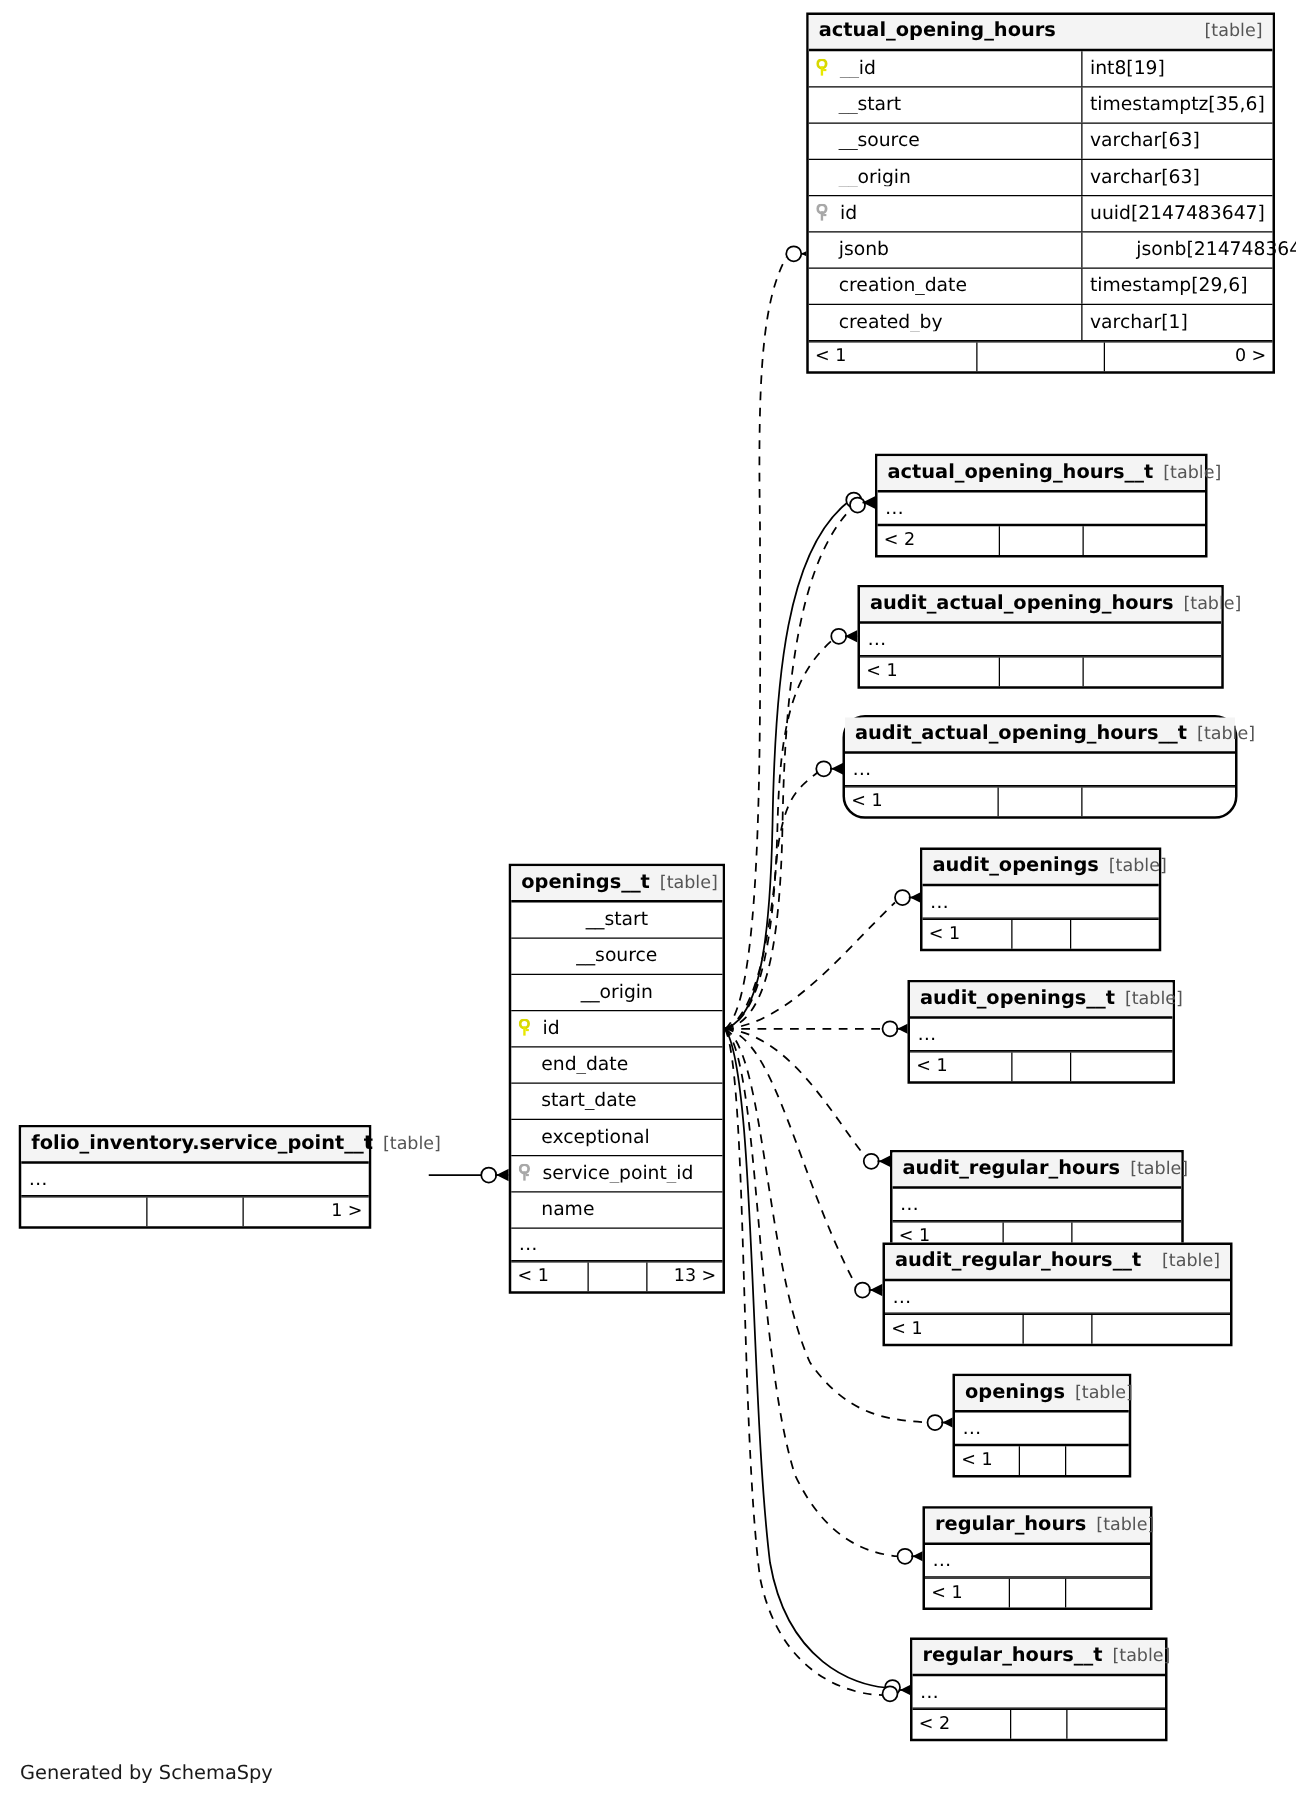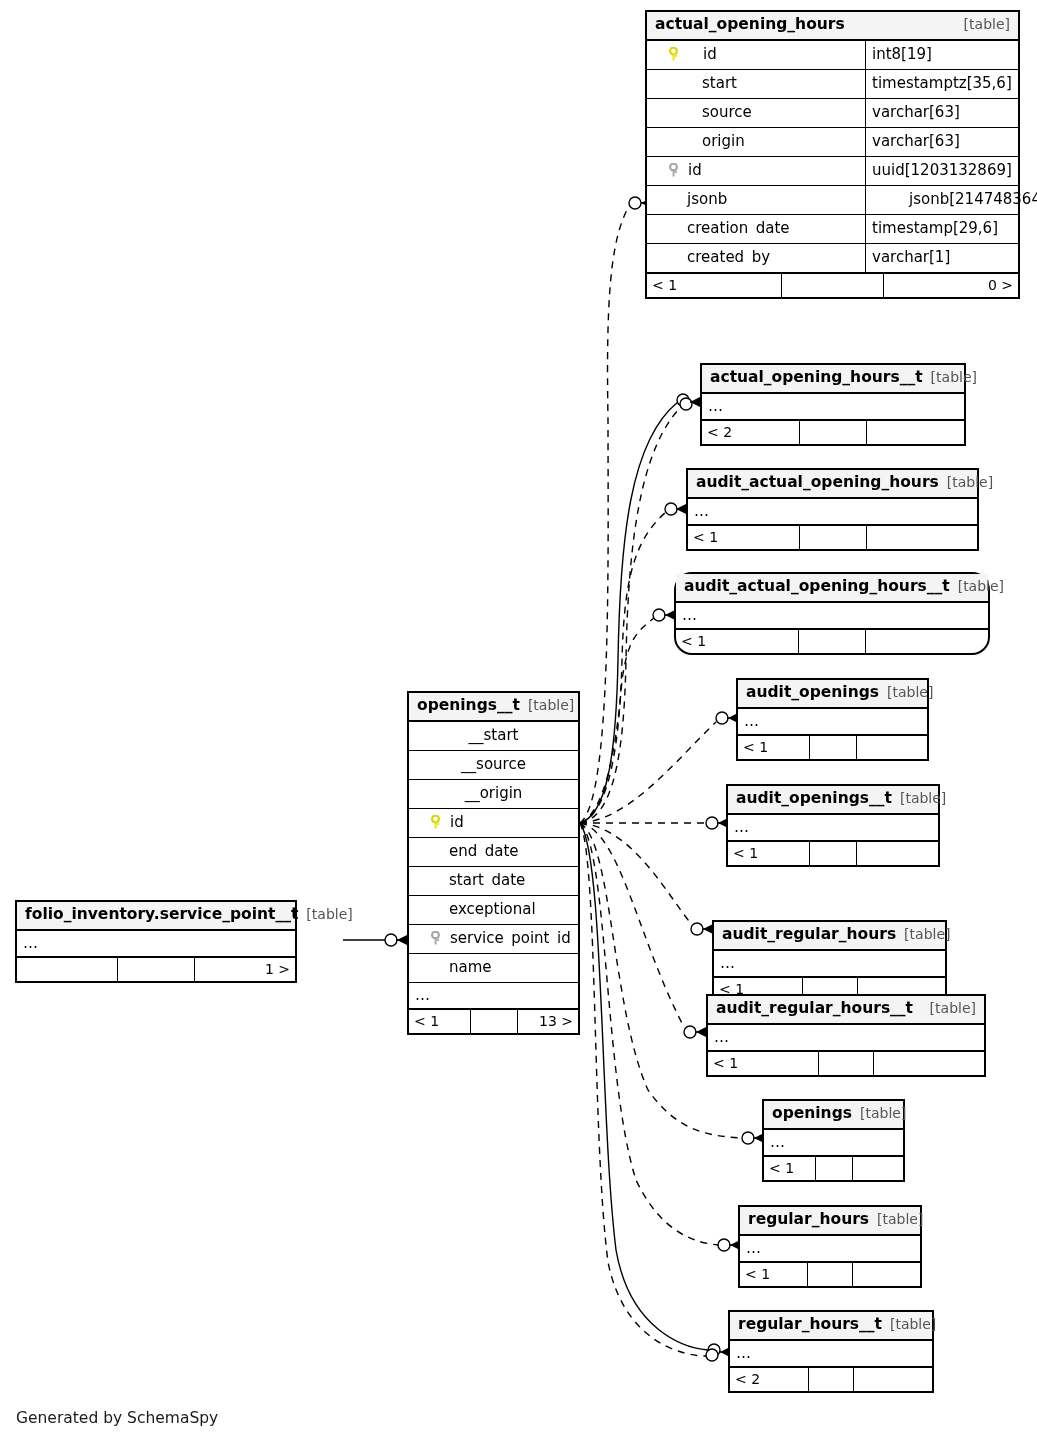--- a/index.html
+++ b/index.html
@@ -29,21 +29,21 @@
   .table-node {
     position: absolute;
     border: 2px solid #000000;
     background: #ffffff;
     box-sizing: border-box;
     font-size: 15px;
     line-height: 1;
   }
   .tbl-header {
     display: flex;
-    align-items: flex-start;
+    align-items: center;
     justify-content: space-between;
     background: #f4f4f4;
     border-bottom: 2px solid #000000;
     padding: 5px 8px 6px 8px;
     box-sizing: border-box;
     white-space: nowrap;
   }
   .tbl-title {
     font-weight: bold;
     font-size: 15.5px;
@@ -62,21 +62,21 @@
     box-sizing: border-box;
     white-space: nowrap;
   }
   .col-row:last-of-type {
     border-bottom: none;
   }
   .col-name {
     flex: 1 1 auto;
     display: flex;
     align-items: center;
-    padding-left: 22px;
+    padding-left: 6px;
     overflow: hidden;
   }
   .col-type {
     flex: 0 0 auto;
     border-left: 1px solid #000000;
     padding: 0 6px 0 6px;
     height: 100%;
     display: flex;
     align-items: center;
     box-sizing: border-box;
@@ -303,21 +303,21 @@
         <span class="keyicon">
           <svg width="13" height="15" viewBox="0 0 13 15">
               <circle cx="4.5" cy="4" r="3.4" fill="none" stroke="#a8a8a8" stroke-width="2.2"></circle>
               <rect x="3.6" y="6" width="1.9" height="7.5" fill="#a8a8a8"></rect>
               <rect x="5.5" y="8.2" width="2.6" height="1.7" fill="#a8a8a8"></rect>
             </svg>
         </span>
         <span class="col-label">id</span>
       </span>
       <span class="col-type" style="width:153px;">
-        <span>uuid[1203132869]</span>
+        <span>uuid[2147483647]</span>
       </span>
     </div>
 
     <div class="col-row">
       <span class="col-name">
         <span class="ind"></span>
         <span class="col-label">jsonb</span>
       </span>
       <span class="col-type" style="width:153px;padding-left:43px;">
         <span>jsonb[2147483647]</span>

